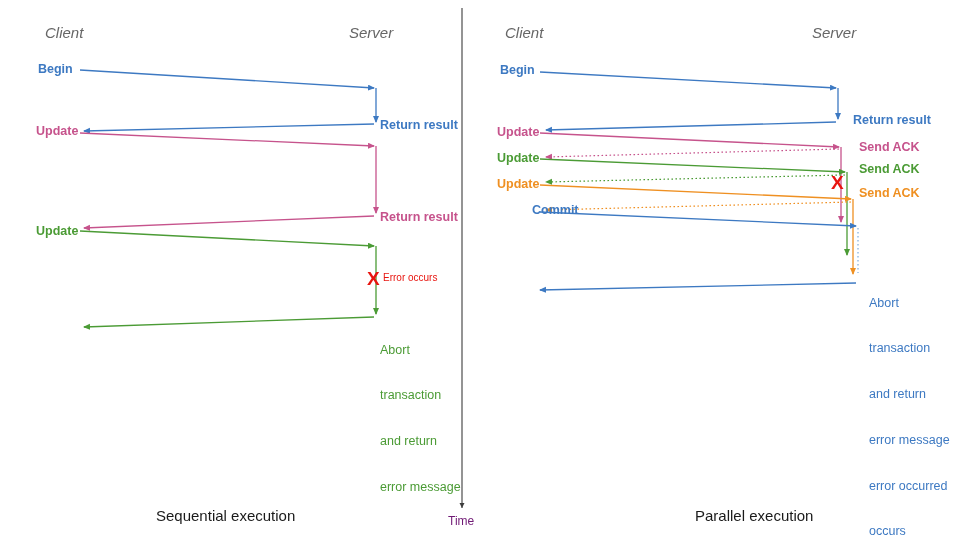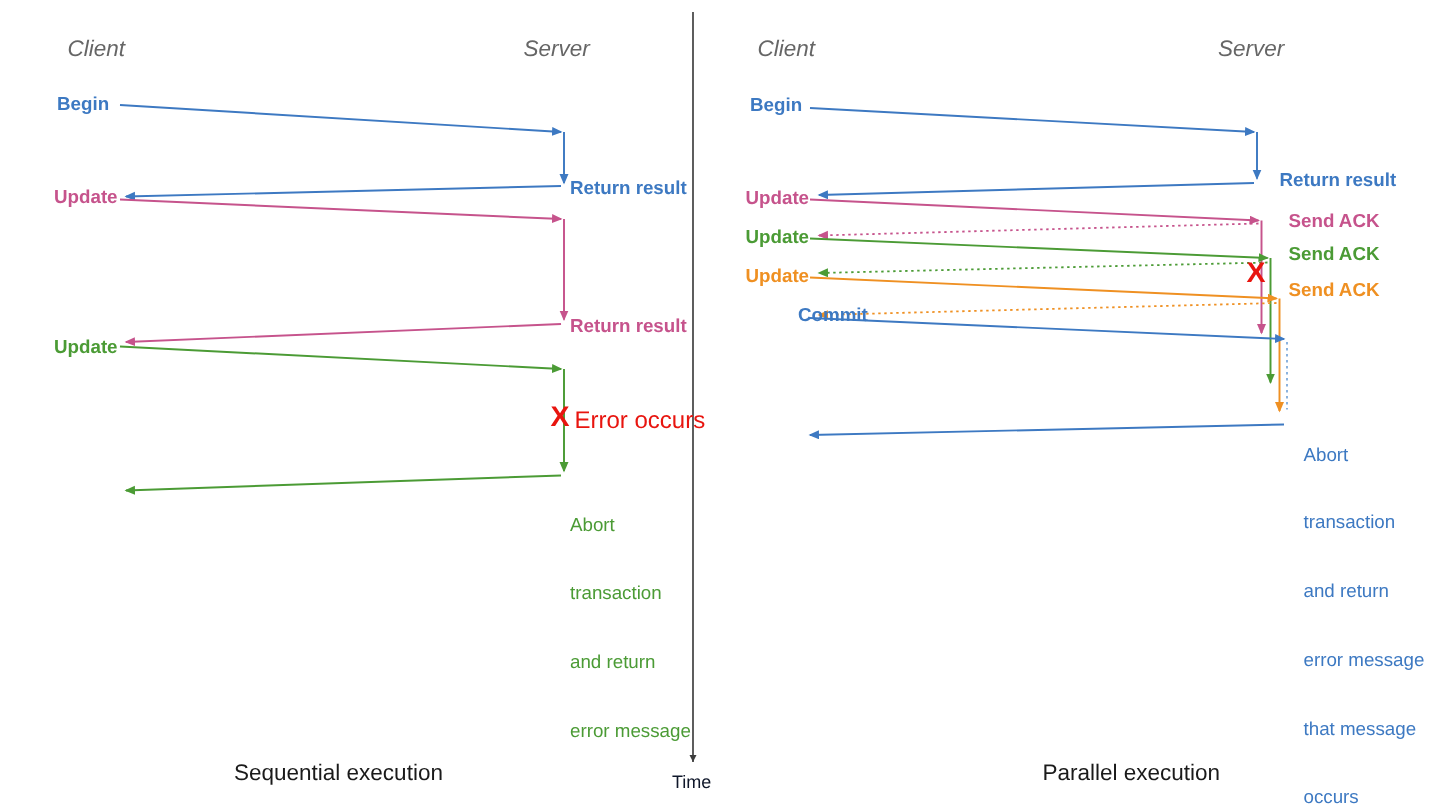--- a/index.html
+++ b/index.html
@@ -3,24 +3,24 @@
 <meta charset="utf-8">
 <style>
   html,body{margin:0;padding:0;background:#ffffff;}
   body{width:960px;height:540px;overflow:hidden;
        font-family:"Liberation Sans","DejaVu Sans",sans-serif;}
   #stage{position:relative;width:844px;height:540px;}
   svg#canvas{position:absolute;left:0;top:0;width:960px;height:540px;}
   .lbl{position:absolute;white-space:pre;line-height:1.18;}
   .panel-head{font-style:italic;font-size:15px;color:#666666;}
   .caption{font-size:15px;color:#1a1a1a;}
-  .time-lbl{font-size:12px;color:#0f172a;}
+  .time-lbl{font-size:12px;color:#701a75;}
   .msg{font-size:12.5px;font-weight:bold;}
   .blk{font-size:12.5px;line-height:1.22;}
-  .err{font-size:16px;color:#e8150f;font-weight:normal;}
+  .err{font-size:10px;color:#e8150f;font-weight:normal;}
   .xmark{position:absolute;color:#e8150f;font-weight:bold;font-size:19px;
          font-family:"Liberation Sans","DejaVu Sans",sans-serif;}
 </style>
 </head>
 <body>
 
 <div id="stage">
 
   <svg id="canvas" viewBox="0 0 960 540" xmlns="http://www.w3.org/2000/svg">
     <defs>
@@ -120,21 +120,21 @@
   <div class="lbl msg" style="left:859px;top:140px;color:#c6538c;">Send ACK</div>
   <div class="lbl msg" style="left:859px;top:162px;color:#4b9b35;">Send ACK</div>
   <div class="lbl msg" style="left:859px;top:186px;color:#ef9022;">Send ACK</div>
   <div class="xmark" style="left:831px;top:172px;">X</div>
 
   <div class="lbl blk" style="left:869px;top:265px;color:#3d79c2;">
     <div>Abort</div>
     <div>transaction</div>
     <div>and return</div>
     <div>error message</div>
-    <div>that message</div>
+    <div>error occurred</div>
     <div>occurs</div>
     
     
     
     
   </div>
 
   <div class="lbl caption" style="left:156px;top:507px;">Sequential execution</div>
   <div class="lbl caption" style="left:695px;top:507px;">Parallel execution</div>
   <div class="lbl time-lbl" style="left:448px;top:514px;">Time</div>

